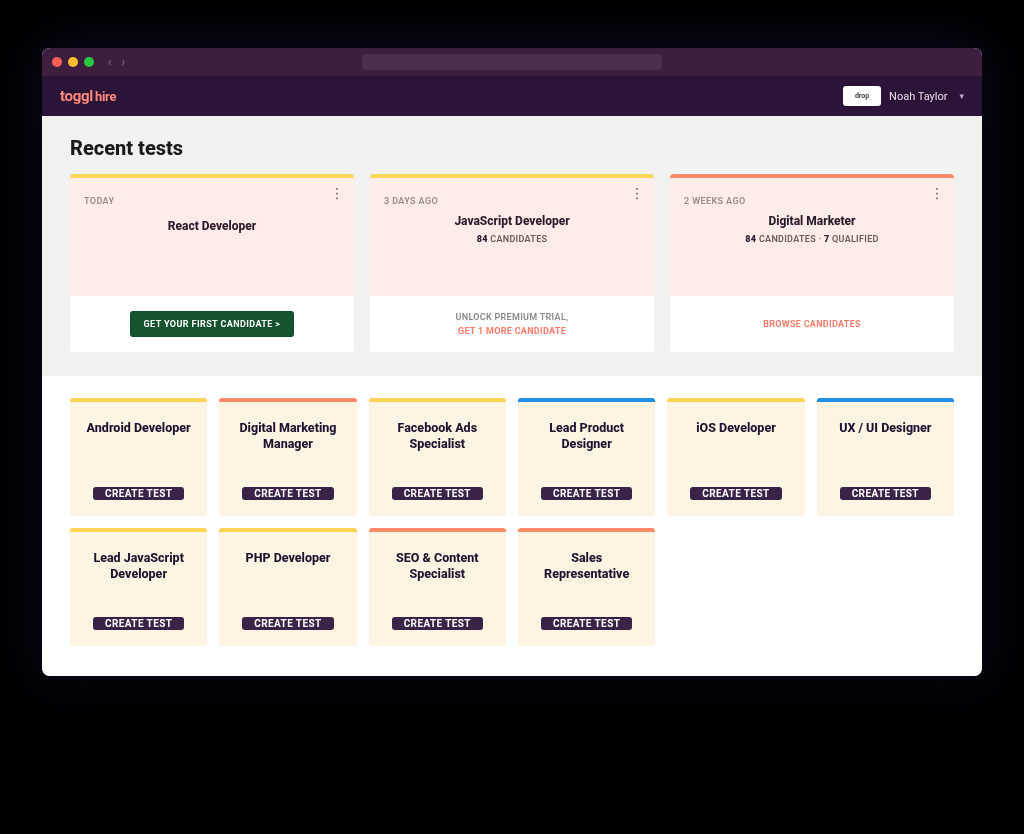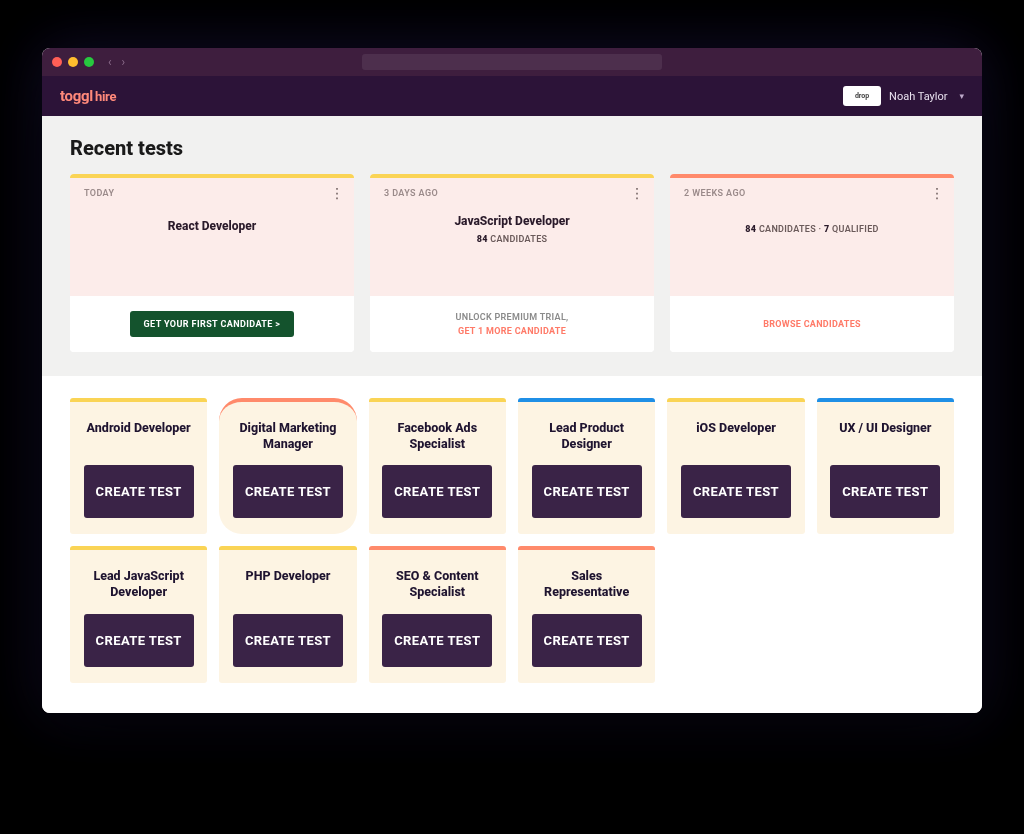--- a/index.html
+++ b/index.html
@@ -27,36 +27,36 @@
   .profile { display:flex; align-items:center; gap:8px; color:#e8e0ee; font-size:11px; }
   .avatar { width:38px; height:20px; background:#fff; border-radius:3px; color:#444; display:flex; align-items:center; justify-content:center; font-size:7px; font-weight:700;}
   .chev { color:#bda9c9; font-size:9px; margin-left:4px;}
 
   
   .section-recent { background:#F1F1F0; padding:20px 28px 24px; }
   .section-title { font-size:20px; font-weight:800; color:#1a1a1a; margin-bottom:14px; }
   .recent-row { display:flex; gap:16px; }
   .recent-card { flex:1; background:#fff; border-radius:4px; overflow:hidden; display:flex; flex-direction:column;}
   .recent-top { background:#FCECEA; position:relative; padding:10px 14px 26px; min-height:122px; border-top:4px solid; text-align:center; display:flex; flex-direction:column; justify-content:center;}
-  .time-label { position:absolute; top:10px; left:14px; font-size:9px; letter-spacing:0.4px; color:#9a8a8a; font-weight:600;}
+  .time-label { position:absolute; top:18px; left:14px; font-size:9px; letter-spacing:0.4px; color:#9a8a8a; font-weight:600;}
   .kebab { position:absolute; top:8px; right:10px; color:#6a5a5a; font-size:14px; line-height:1; cursor:pointer;}
   .recent-title { font-size:12px; font-weight:800; color:#2a1a2a; margin-bottom:6px;}
   .recent-sub { font-size:9px; color:#6a5a5a; font-weight:600; letter-spacing:0.3px;}
   .recent-sub b{color:#2a1a2a;}
   .recent-bottom { background:#fff; padding:14px 10px; text-align:center; min-height:56px; display:flex; flex-direction:column; align-items:center; justify-content:center; gap:4px;}
   .btn-primary { background:#14532d; color:#fff; font-size:9px; font-weight:700; letter-spacing:0.4px; padding:8px 14px; border:none; border-radius:3px; cursor:pointer;}
   .unlock-text { font-size:9px; color:#8a8a8a; letter-spacing:0.3px; font-weight:600;}
   .link-orange { font-size:9px; color:#FF7A68; font-weight:700; letter-spacing:0.3px; cursor:pointer;}
 
   
   .section-lib { background:#fff; padding:22px 28px 30px; }
   .lib-grid { display:grid; grid-template-columns:repeat(6,1fr); gap:12px; }
   .lib-card { background:#FDF4E3; border-top:4px solid; border-radius:3px; padding:18px 10px 16px; display:flex; flex-direction:column; align-items:center; justify-content:space-between; min-height:118px; text-align:center;}
   .lib-title { font-size:12.5px; font-weight:800; color:#1f1430; line-height:1.25; margin-bottom:14px;}
-  .btn-create { background:#3A2347; color:#fff; font-size:13px; font-weight:700; letter-spacing:0.4px; padding:19px 12px; border:none; border-radius:3px; cursor:pointer;}
+  .btn-create { background:#3A2347; color:#fff; font-size:10px; font-weight:700; letter-spacing:0.4px; padding:1px 12px; border:none; border-radius:3px; cursor:pointer;}
 </style>
 </head>
 <body>
 
 <div class="window">
 
   <div class="titlebar">
     <div class="dots">
       <div class="dot red"></div>
       <div class="dot yellow"></div>
@@ -102,36 +102,37 @@
           </div>
           <div class="recent-bottom">
             <div class="unlock-text">UNLOCK PREMIUM TRIAL,</div>
             <div class="link-orange">GET 1 MORE CANDIDATE</div>
           </div>
         </div>
         <div class="recent-card">
           <div class="recent-top" style="border-top-color: rgb(255, 138, 107);">
             <div class="time-label">2 WEEKS AGO</div>
             <div class="kebab">⋮</div>
+            <div class="recent-title">Digital Marketer</div>
             <div class="recent-sub"><b>84</b> CANDIDATES  ·  <b>7</b> QUALIFIED</div>
           </div>
           <div class="recent-bottom">
             <div class="link-orange">BROWSE CANDIDATES</div>
           </div>
         </div>
       </div>
   </div>
 
   <div class="section-lib">
     <div class="lib-grid" id="lib-grid">
         <div class="lib-card" style="border-top-color: rgb(250, 212, 85);">
           <div class="lib-title">Android Developer</div>
           <button class="btn-create">CREATE TEST</button>
         </div>
-        <div class="lib-card" style="border-top-color: rgb(255, 138, 107); border-radius: 23px;">
+        <div class="lib-card" style="border-top-color: rgb(255, 138, 107);">
           <div class="lib-title">Digital Marketing Manager</div>
           <button class="btn-create">CREATE TEST</button>
         </div>
         <div class="lib-card" style="border-top-color: rgb(250, 212, 85);">
           <div class="lib-title">Facebook Ads Specialist</div>
           <button class="btn-create">CREATE TEST</button>
         </div>
         <div class="lib-card" style="border-top-color: rgb(31, 143, 230);">
           <div class="lib-title">Lead Product Designer</div>
           <button class="btn-create">CREATE TEST</button>

